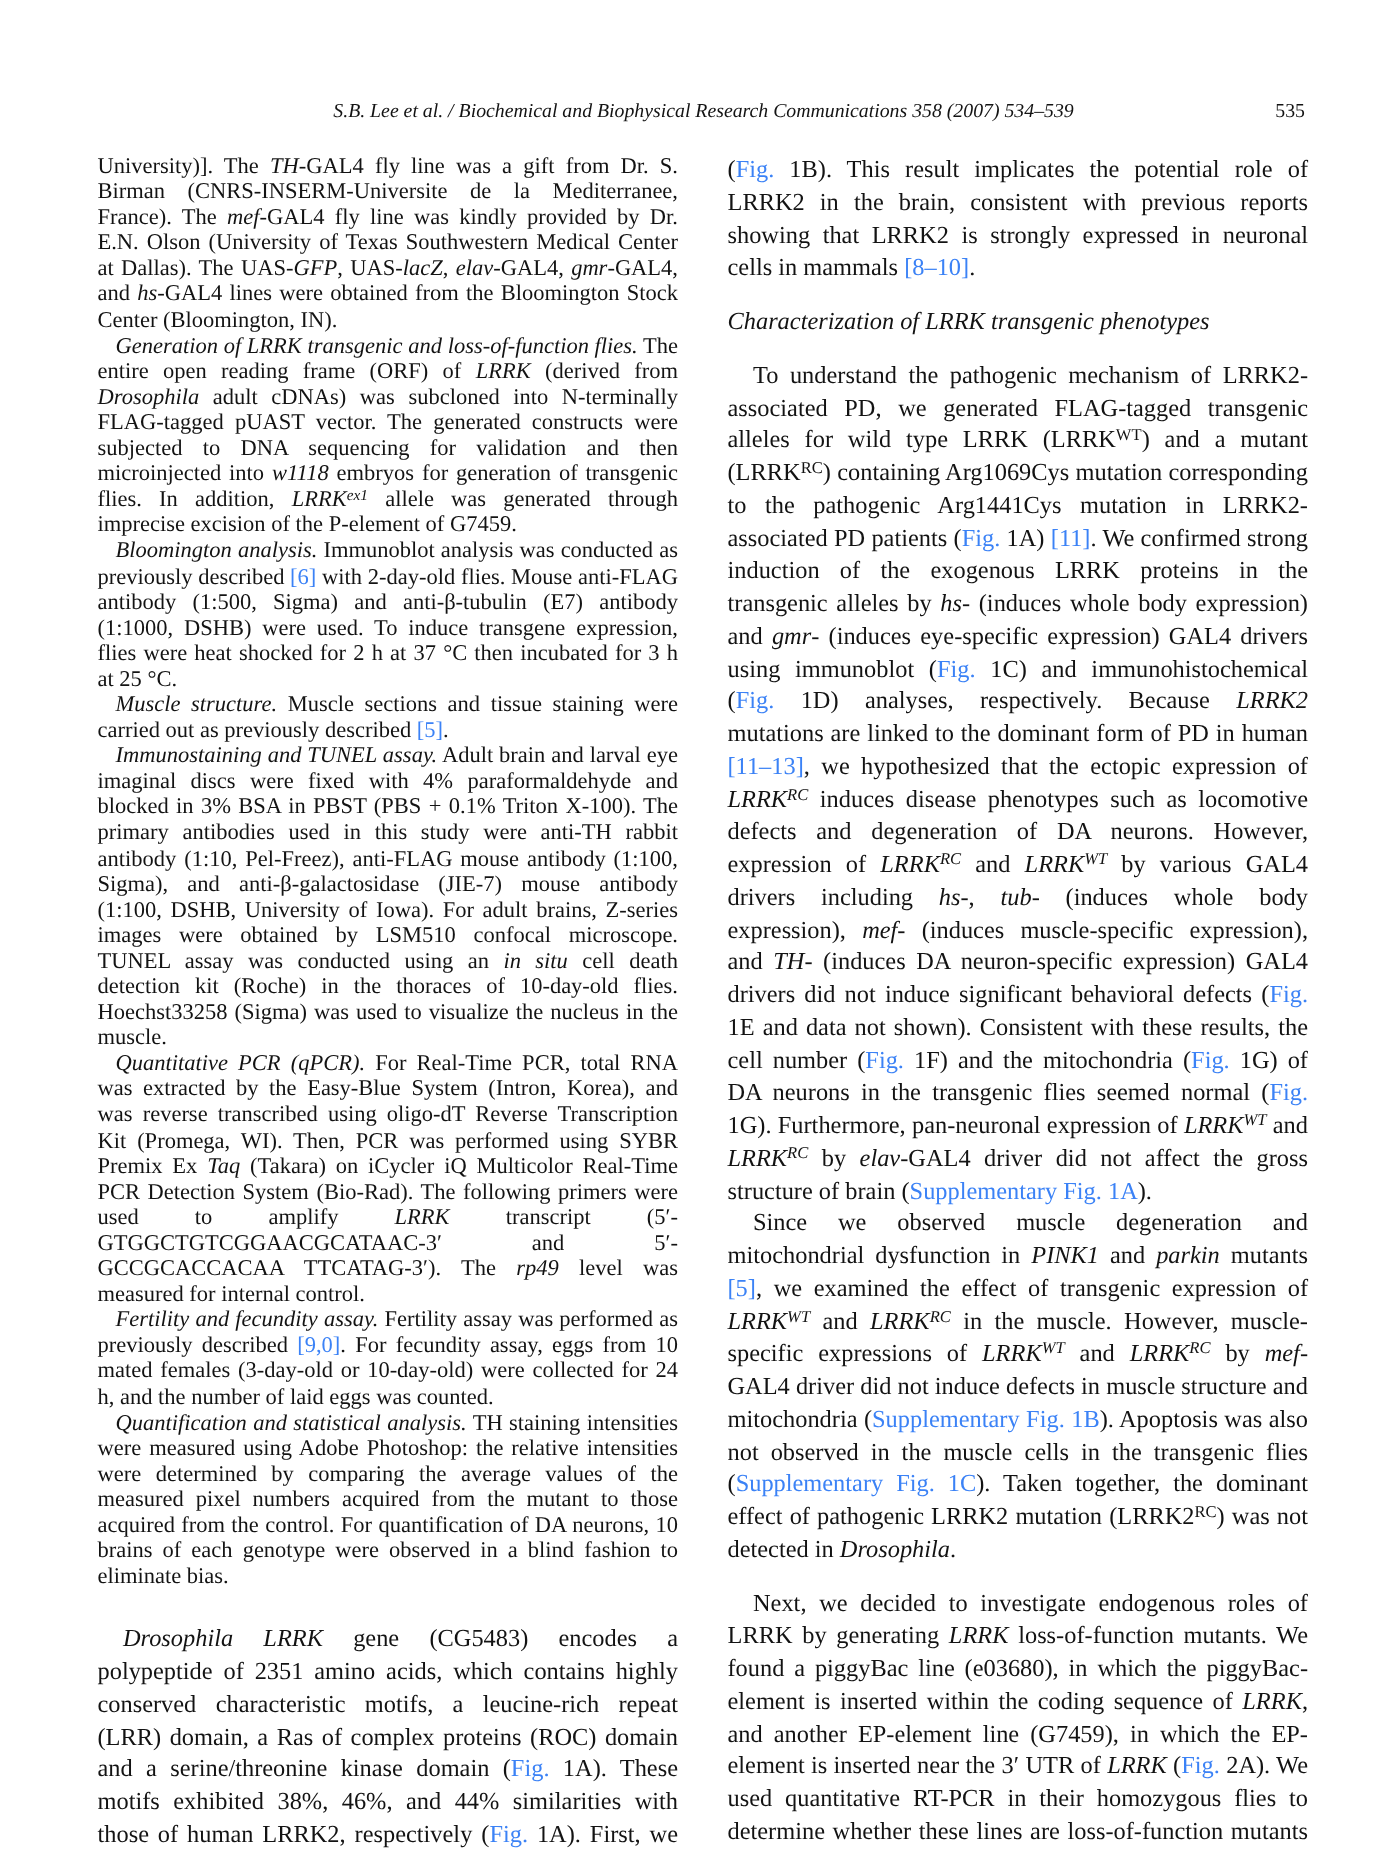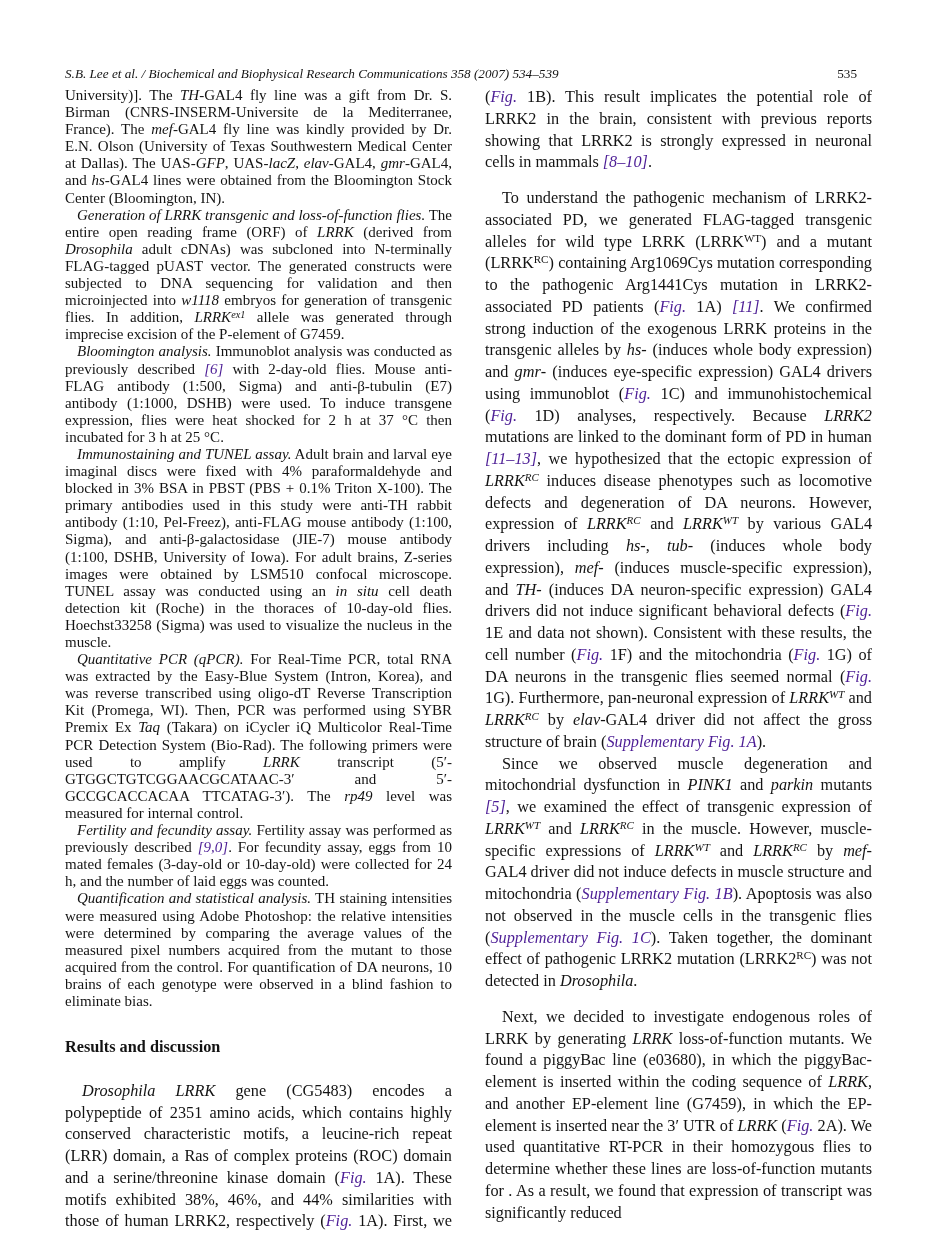--- a/index.html
+++ b/index.html
@@ -8,27 +8,28 @@
     width:925px; height:1234px;
     background:#ffffff;
     box-sizing:border-box;
     padding:66px 52px 0 65px;
     font-family:"Liberation Serif", serif;
     color:#131313;
     overflow:hidden;
   }
   .hdr {
     position:relative;
+    text-align:center;
     font-style:italic;
     font-size:13.2px;
     line-height:15px;
-    margin-bottom:6px;
+    margin-bottom:22px;
   }
   .hdr .pagenum {
-    position:absolute; right:16px; top:0;
+    position:absolute; right:3px; top:0;
     font-style:normal;
   }
   .columns { display:flex; gap:33px; }
   .col { width:387px; }
 
   
   .m {
     font-size:15px;
     line-height:17.1px;
     text-align:justify;
@@ -57,51 +58,52 @@
     font-weight:normal;
     line-height:21.75px;
     margin:20px 0 0 0;
   }
   .after-subhead { margin-top:22px; }
   .rc-head { margin-top:14px; }
   .rc-para { margin-top:14px; }
 
   .it { font-style:italic; }
   .sp { font-size:68%; line-height:0; position:relative; top:-0.45em; }
-  .lk { color:#4c1d95;font-style:italic; }
+  .lk { color:#3b82f6; }
 </style>
 </head>
 <body>
 
 <div class="page">
 
   <div class="hdr">
     <span>S.B. Lee et al. / Biochemical and Biophysical Research Communications 358 (2007) 534–539</span>
     <span class="pagenum">535</span>
   </div>
 
   <div class="columns">
 
     <div class="col">
       <p class="m">University)]. The <span class="it">TH</span>-GAL4 fly line was a gift from Dr. S. Birman (CNRS-INSERM-Universite de la Mediterranee, France). The <span class="it">mef</span>-GAL4 fly line was kindly provided by Dr. E.N. Olson (University of Texas Southwestern Medical Center at Dallas). The UAS-<span class="it">GFP</span>, UAS-<span class="it">lacZ</span>, <span class="it">elav</span>-GAL4, <span class="it">gmr</span>-GAL4, and <span class="it">hs</span>-GAL4 lines were obtained from the Bloomington Stock Center (Bloomington, IN).</p>
       <p class="m ind"><span class="it">Generation of LRRK transgenic and loss-of-function flies.</span> The entire open reading frame (ORF) of <span class="it">LRRK</span> (derived from <span class="it">Drosophila</span> adult cDNAs) was subcloned into N-terminally FLAG-tagged pUAST vector. The generated constructs were subjected to DNA sequencing for validation and then microinjected into <span class="it">w1118</span> embryos for generation of transgenic flies. In addition, <span class="it">LRRK</span><span class="it sp">ex1</span> allele was generated through imprecise excision of the P-element of G7459.</p>
       <p class="m ind"><span class="it">Bloomington analysis.</span> Immunoblot analysis was conducted as previously described <span class="lk">[6]</span> with 2-day-old flies. Mouse anti-FLAG antibody (1:500, Sigma) and anti-β-tubulin (E7) antibody (1:1000, DSHB) were used. To induce transgene expression, flies were heat shocked for 2 h at 37 °C then incubated for 3 h at 25 °C.</p>
+      <p class="m ind"><span class="it">Muscle structure.</span> Muscle sections and tissue staining were carried out as previously described <span class="lk">[5]</span>.</p>
       <p class="m ind"><span class="it">Immunostaining and TUNEL assay.</span> Adult brain and larval eye imaginal discs were fixed with 4% paraformaldehyde and blocked in 3% BSA in PBST (PBS + 0.1% Triton X-100). The primary antibodies used in this study were anti-TH rabbit antibody (1:10, Pel-Freez), anti-FLAG mouse antibody (1:100, Sigma), and anti-β-galactosidase (JIE-7) mouse antibody (1:100, DSHB, University of Iowa). For adult brains, Z-series images were obtained by LSM510 confocal microscope. TUNEL assay was conducted using an <span class="it">in situ</span> cell death detection kit (Roche) in the thoraces of 10-day-old flies. Hoechst33258 (Sigma) was used to visualize the nucleus in the muscle.</p>
       <p class="m ind"><span class="it">Quantitative PCR (qPCR).</span> For Real-Time PCR, total RNA was extracted by the Easy-Blue System (Intron, Korea), and was reverse transcribed using oligo-dT Reverse Transcription Kit (Promega, WI). Then, PCR was performed using SYBR Premix Ex <span class="it">Taq</span> (Takara) on iCycler iQ Multicolor Real-Time PCR Detection System (Bio-Rad). The following primers were used to amplify <span class="it">LRRK</span> transcript (5′-GTGGCTGTCGGAACGCATAAC-3′ and 5′-GCCGCACCACAA TTCATAG-3′). The <span class="it">rp49</span> level was measured for internal control.</p>
       <p class="m ind"><span class="it">Fertility and fecundity assay.</span> Fertility assay was performed as previously described <span class="lk">[9,0]</span>. For fecundity assay, eggs from 10 mated females (3-day-old or 10-day-old) were collected for 24 h, and the number of laid eggs was counted.</p>
       <p class="m ind"><span class="it">Quantification and statistical analysis.</span> TH staining intensities were measured using Adobe Photoshop: the relative intensities were determined by comparing the average values of the measured pixel numbers acquired from the mutant to those acquired from the control. For quantification of DA neurons, 10 brains of each genotype were observed in a blind fashion to eliminate bias.</p>
 
-      <h2 class="results-heading">Results and discussion</h2>
 
       <p class="b ind after-subhead"><span class="it">Drosophila LRRK</span> gene (CG5483) encodes a polypeptide of 2351 amino acids, which contains highly conserved characteristic motifs, a leucine-rich repeat (LRR) domain, a Ras of complex proteins (ROC) domain and a serine/threonine kinase domain (<span class="lk">Fig.</span> 1A). These motifs exhibited 38%, 46%, and 44% similarities with those of human LRRK2, respectively (<span class="lk">Fig.</span> 1A). First, we observed the expression patterns of , and found that its transcript in adults was particularly higher in the head</p>
     </div>
 
     <div class="col">
       <p class="b">(<span class="lk">Fig.</span> 1B). This result implicates the potential role of LRRK2 in the brain, consistent with previous reports showing that LRRK2 is strongly expressed in neuronal cells in mammals <span class="lk">[8–10]</span>.</p>
 
+      <h3 class="subhead rc-head">Characterization of LRRK transgenic phenotypes</h3>
 
       <p class="b ind rc-para">To understand the pathogenic mechanism of LRRK2-associated PD, we generated FLAG-tagged transgenic alleles for wild type LRRK (LRRK<span class="sp">WT</span>) and a mutant (LRRK<span class="sp">RC</span>) containing Arg1069Cys mutation corresponding to the pathogenic Arg1441Cys mutation in LRRK2-associated PD patients (<span class="lk">Fig.</span> 1A) <span class="lk">[11]</span>. We confirmed strong induction of the exogenous LRRK proteins in the transgenic alleles by <span class="it">hs</span>- (induces whole body expression) and <span class="it">gmr</span>- (induces eye-specific expression) GAL4 drivers using immunoblot (<span class="lk">Fig.</span> 1C) and immunohistochemical (<span class="lk">Fig.</span> 1D) analyses, respectively. Because <span class="it">LRRK2</span> mutations are linked to the dominant form of PD in human <span class="lk">[11–13]</span>, we hypothesized that the ectopic expression of <span class="it">LRRK</span><span class="it sp">RC</span> induces disease phenotypes such as locomotive defects and degeneration of DA neurons. However, expression of <span class="it">LRRK</span><span class="it sp">RC</span> and <span class="it">LRRK</span><span class="it sp">WT</span> by various GAL4 drivers including <span class="it">hs</span>-, <span class="it">tub</span>- (induces whole body expression), <span class="it">mef</span>- (induces muscle-specific expression), and <span class="it">TH</span>- (induces DA neuron-specific expression) GAL4 drivers did not induce significant behavioral defects (<span class="lk">Fig.</span> 1E and data not shown). Consistent with these results, the cell number (<span class="lk">Fig.</span> 1F) and the mitochondria (<span class="lk">Fig.</span> 1G) of DA neurons in the transgenic flies seemed normal (<span class="lk">Fig.</span> 1G). Furthermore, pan-neuronal expression of <span class="it">LRRK</span><span class="it sp">WT</span> and <span class="it">LRRK</span><span class="it sp">RC</span> by <span class="it">elav</span>-GAL4 driver did not affect the gross structure of brain (<span class="lk">Supplementary Fig. 1A</span>).</p>
       <p class="b ind">Since we observed muscle degeneration and mitochondrial dysfunction in <span class="it">PINK1</span> and <span class="it">parkin</span> mutants <span class="lk">[5]</span>, we examined the effect of transgenic expression of <span class="it">LRRK</span><span class="it sp">WT</span> and <span class="it">LRRK</span><span class="it sp">RC</span> in the muscle. However, muscle-specific expressions of <span class="it">LRRK</span><span class="it sp">WT</span> and <span class="it">LRRK</span><span class="it sp">RC</span> by <span class="it">mef</span>-GAL4 driver did not induce defects in muscle structure and mitochondria (<span class="lk">Supplementary Fig. 1B</span>). Apoptosis was also not observed in the muscle cells in the transgenic flies (<span class="lk">Supplementary Fig. 1C</span>). Taken together, the dominant effect of pathogenic LRRK2 mutation (LRRK2<span class="sp">RC</span>) was not detected in <span class="it">Drosophila</span>.</p>
 
 
       <p class="b ind rc-para">Next, we decided to investigate endogenous roles of LRRK by generating <span class="it">LRRK</span> loss-of-function mutants. We found a piggyBac line (e03680), in which the piggyBac-element is inserted within the coding sequence of <span class="it">LRRK</span>, and another EP-element line (G7459), in which the EP-element is inserted near the 3′ UTR of <span class="it">LRRK</span> (<span class="lk">Fig.</span> 2A). We used quantitative RT-PCR in their homozygous flies to determine whether these lines are loss-of-function mutants for . As a result, we found that expression of  transcript was significantly reduced</p>
     </div>
 
   </div>
 </div>

